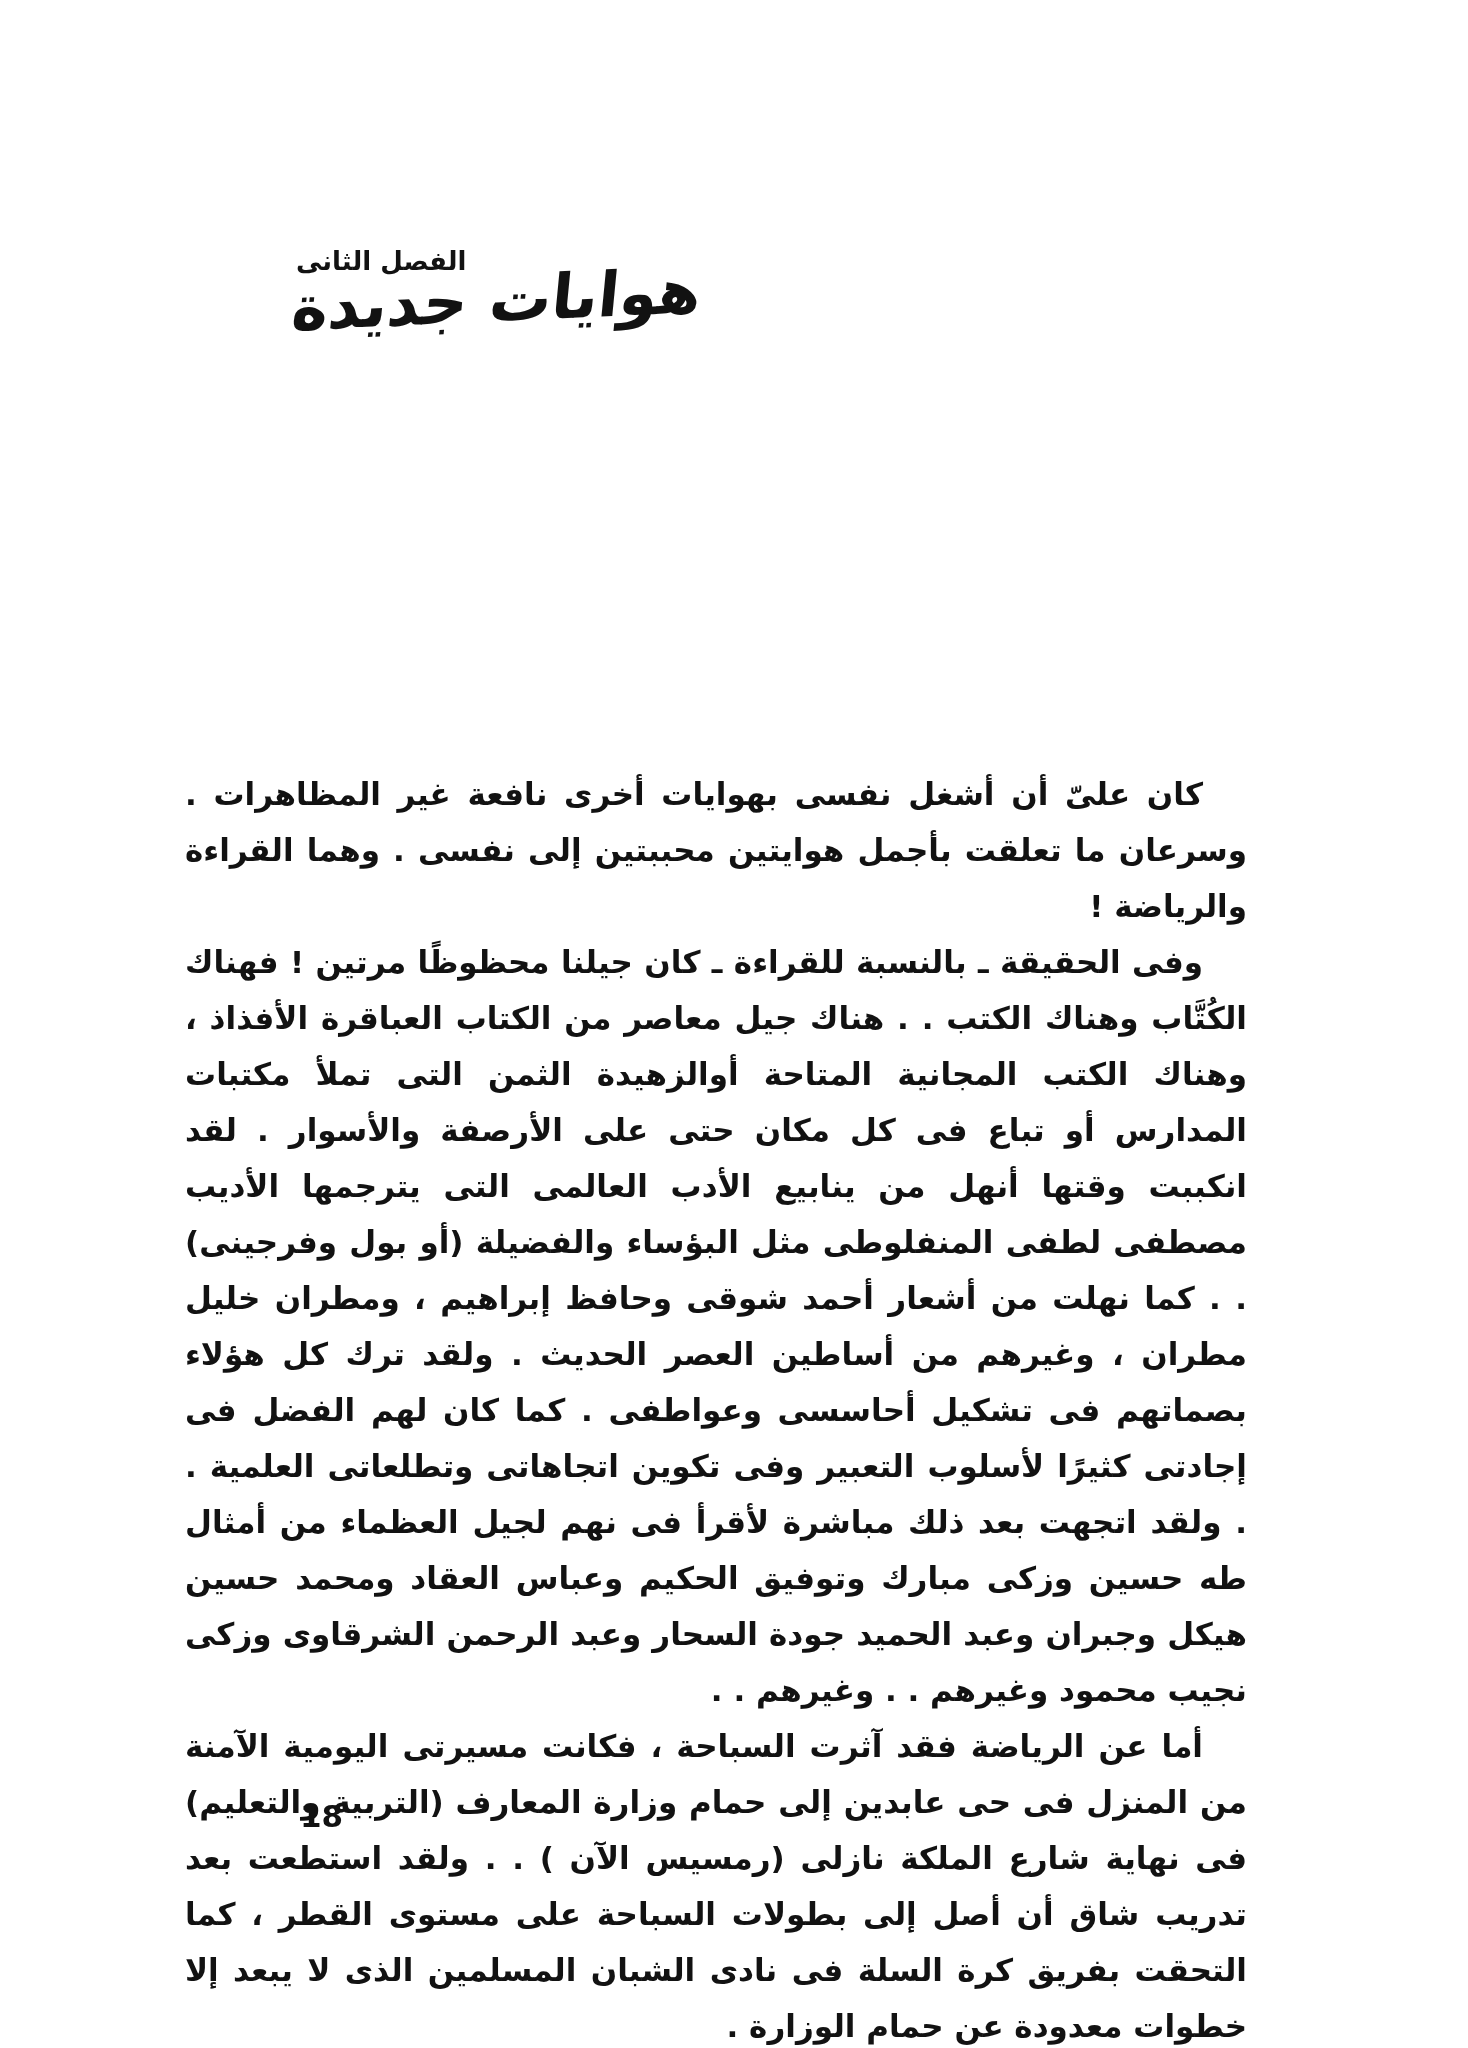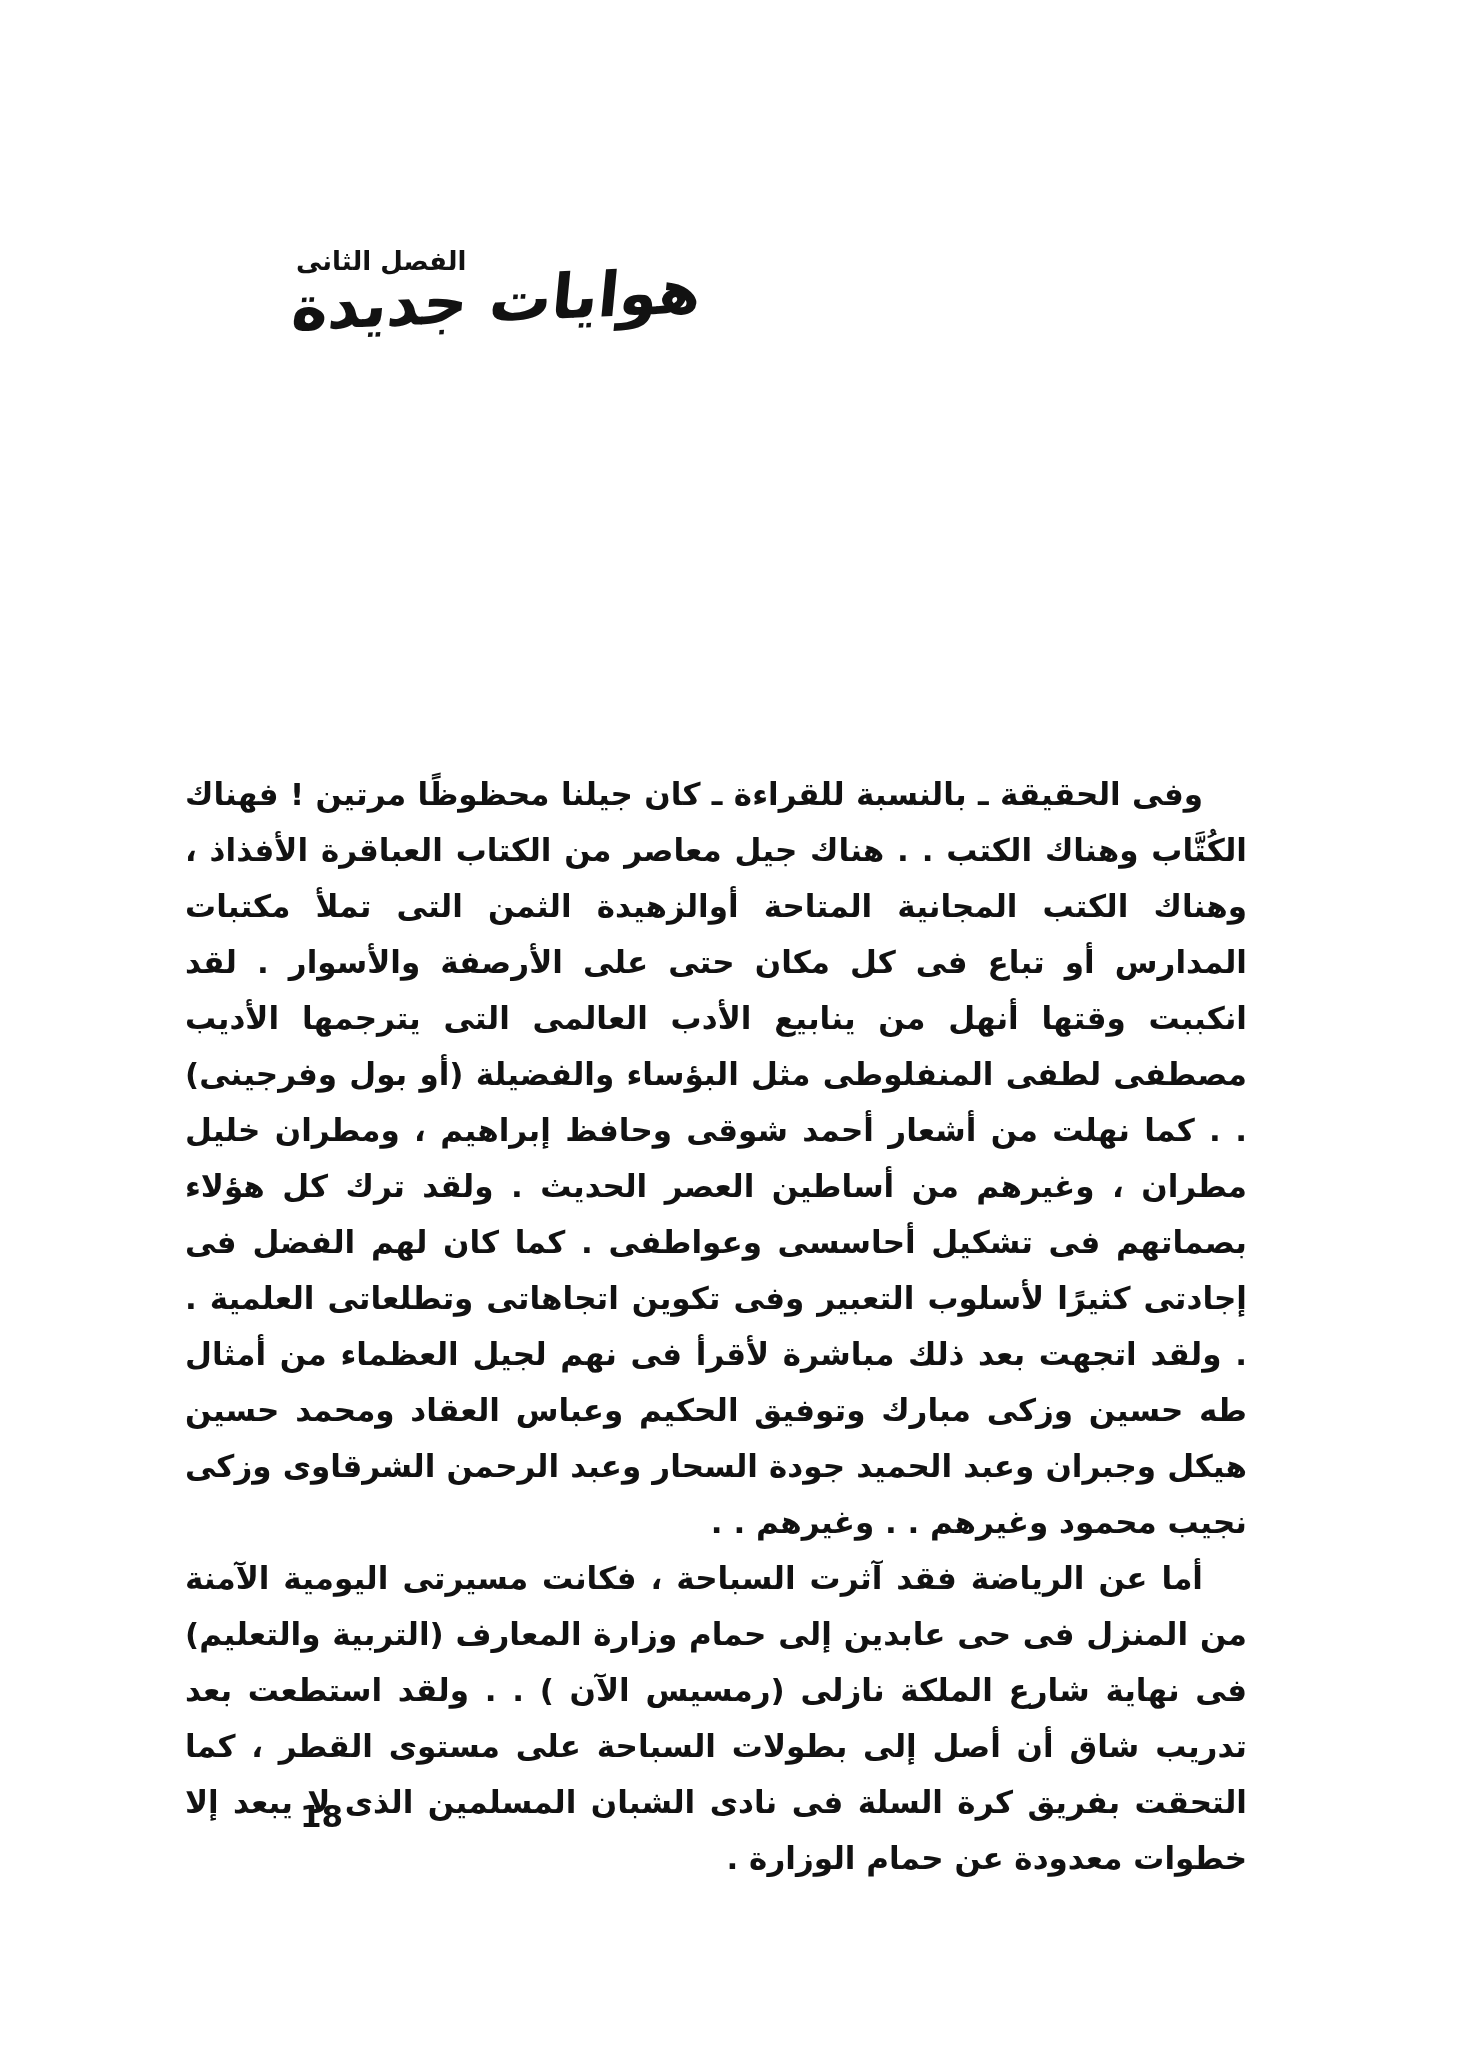--- a/index.html
+++ b/index.html
@@ -70,19 +70,20 @@
 </head>
 <body>
 
 <div class="page">
 
   <div class="chapter-label">الفصل الثانى</div>
 
   <div class="chapter-title">هوايات جديدة</div>
 
   <div class="body-text">
+    <p>كان علىّ أن أشغل نفسى بهوايات أخرى نافعة غير المظاهرات . وسرعان ما تعلقت بأجمل هوايتين محببتين إلى نفسى . وهما القراءة والرياضة !</p>
     <p>وفى الحقيقة ـ بالنسبة للقراءة ـ كان جيلنا محظوظًا مرتين ! فهناك الكُتَّاب وهناك الكتب . . هناك جيل معاصر من الكتاب العباقرة الأفذاذ ، وهناك الكتب المجانية المتاحة أوالزهيدة الثمن التى تملأ مكتبات المدارس أو تباع فى كل مكان حتى على الأرصفة والأسوار . لقد انكببت وقتها أنهل من ينابيع الأدب العالمى التى يترجمها الأديب مصطفى لطفى المنفلوطى مثل البؤساء والفضيلة (أو بول وفرجينى) . . كما نهلت من أشعار أحمد شوقى وحافظ إبراهيم ، ومطران خليل مطران ، وغيرهم من أساطين العصر الحديث . ولقد ترك كل هؤلاء بصماتهم فى تشكيل أحاسسى وعواطفى . كما كان لهم الفضل فى إجادتى كثيرًا لأسلوب التعبير وفى تكوين اتجاهاتى وتطلعاتى العلمية . . ولقد اتجهت بعد ذلك مباشرة لأقرأ فى نهم لجيل العظماء من أمثال طه حسين وزكى مبارك وتوفيق الحكيم وعباس العقاد ومحمد حسين هيكل وجبران وعبد الحميد جودة السحار وعبد الرحمن الشرقاوى وزكى نجيب محمود وغيرهم . . وغيرهم . .</p>
     <p>أما عن الرياضة فقد آثرت السباحة ، فكانت مسيرتى اليومية الآمنة من المنزل فى حى عابدين إلى حمام وزارة المعارف (التربية والتعليم) فى نهاية شارع الملكة نازلى (رمسيس الآن ) . . ولقد استطعت بعد تدريب شاق أن أصل إلى بطولات السباحة على مستوى القطر ، كما التحقت بفريق كرة السلة فى نادى الشبان المسلمين الذى لا يبعد إلا خطوات معدودة عن حمام الوزارة .</p>
   </div>
 
   <div class="page-number">18</div>
 
 </div>
 
 </body></html>

